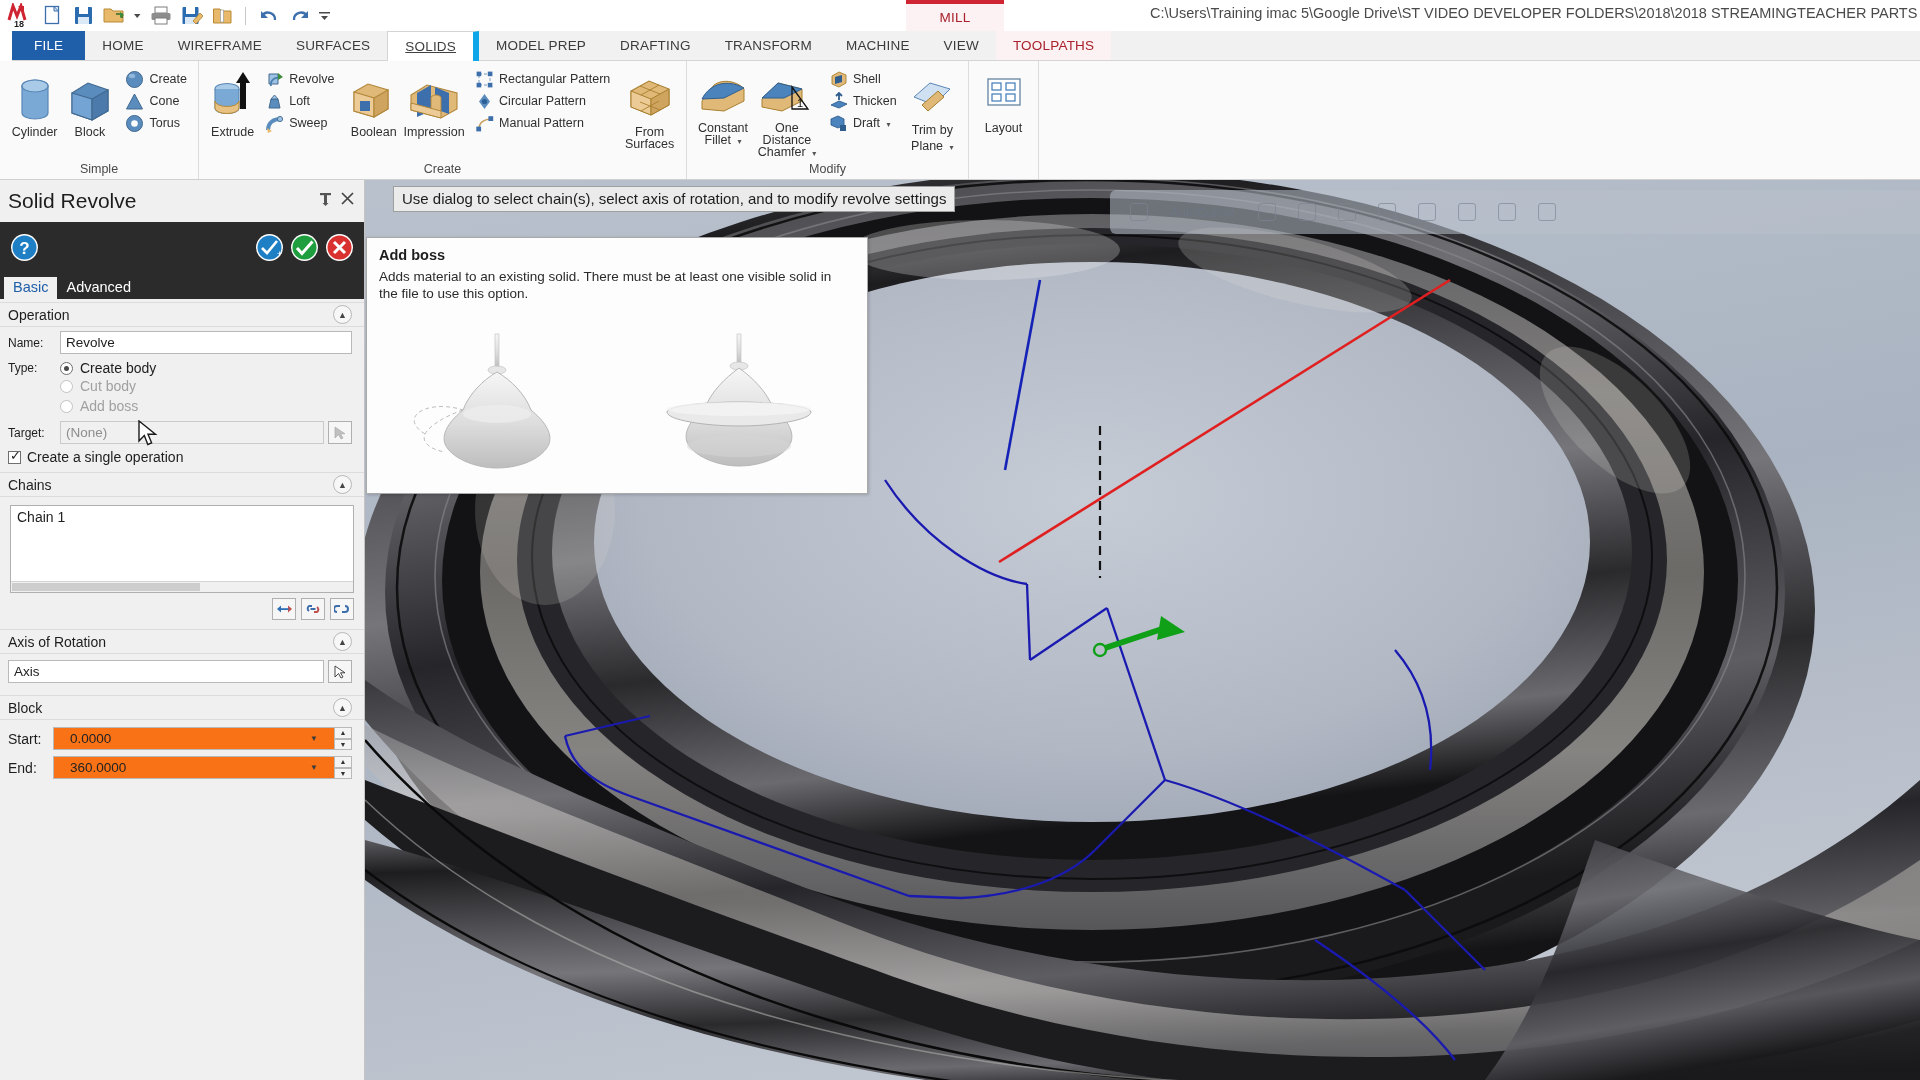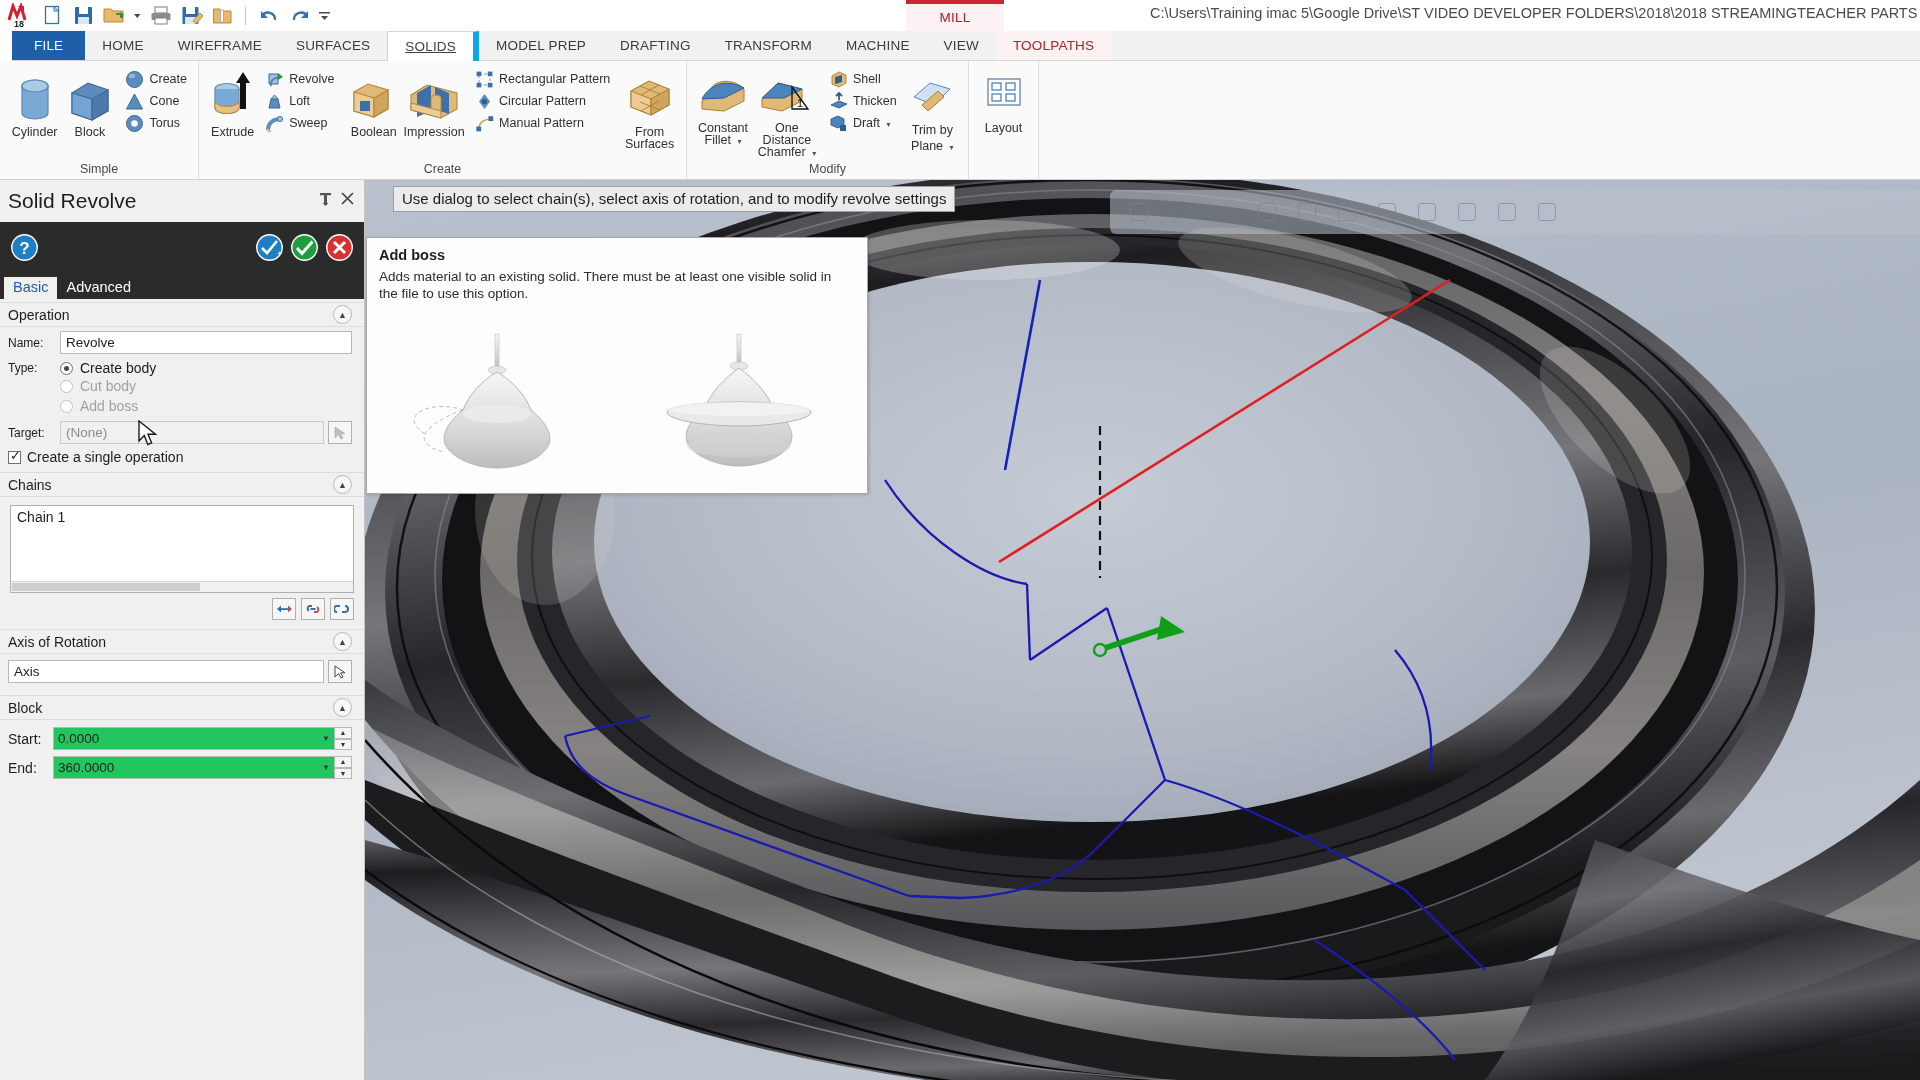--- a/index.html
+++ b/index.html
@@ -194,22 +194,22 @@
   .lbtools { display: flex; justify-content: flex-end; gap: 5px; padding: 5px 10px 6px 0; }
   .lbtool {
     width: 24px; height: 22px; border: 1px solid #b0b0b0; background: #f6f6f6;
     display: flex; align-items: center; justify-content: center; cursor: default;
   }
 
   .spin-row { display: flex; align-items: center; padding: 4px 12px 0 8px; }
   .spin-row .lab { font-size: 14px; color: #1d1d1d; width: 45px; flex: none; }
   .spin-wrap { flex: 1; display: flex; }
   .spin-field {
-    flex: 1; height: 23px; background: #22c55e; border: 1px solid #b9b9b9;
-    display: flex; align-items: center; padding: 0 4px; font-size: 13.5px; color: #222;
+    flex: 1; height: 23px; background: #f97316; border: 1px solid #b9b9b9;
+    display: flex; align-items: center; padding: 0 16px; font-size: 13.5px; color: #222;
   }
   .spin-field .ddn { margin-left: auto; font-size: 8px; color: #3a3a3a; }
   .spin-btns { width: 17px; display: flex; flex-direction: column; }
   .spin-btns div {
     flex: 1; border: 1px solid #b9b9b9; border-left: none; background: #f4f4f4;
     display: flex; align-items: center; justify-content: center; font-size: 7px; color: #333;
   }
   .pick-btn {
     width: 24px; height: 23px; border: 1px solid #b0b0b0; background: #f6f6f6;
     margin-left: 4px; display: flex; align-items: center; justify-content: center;

